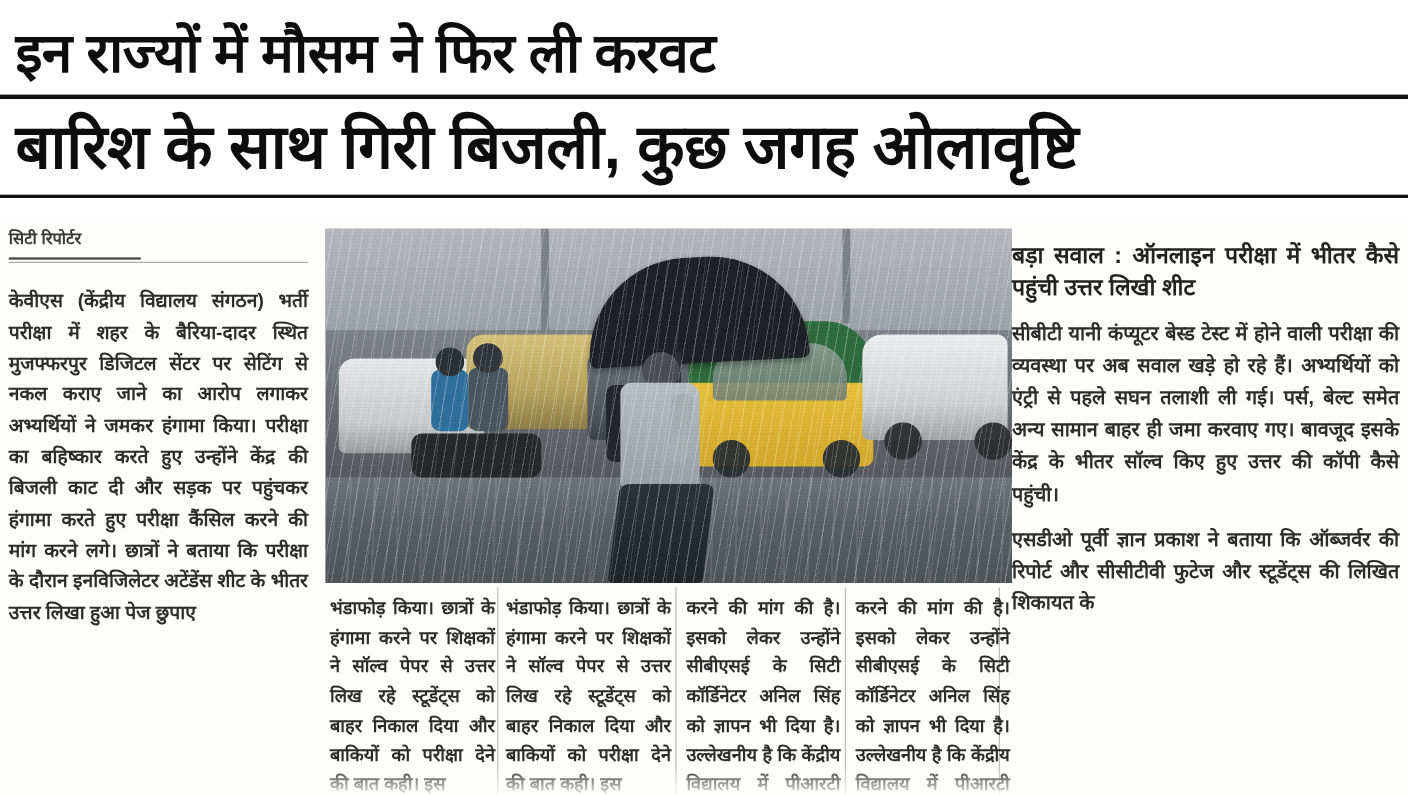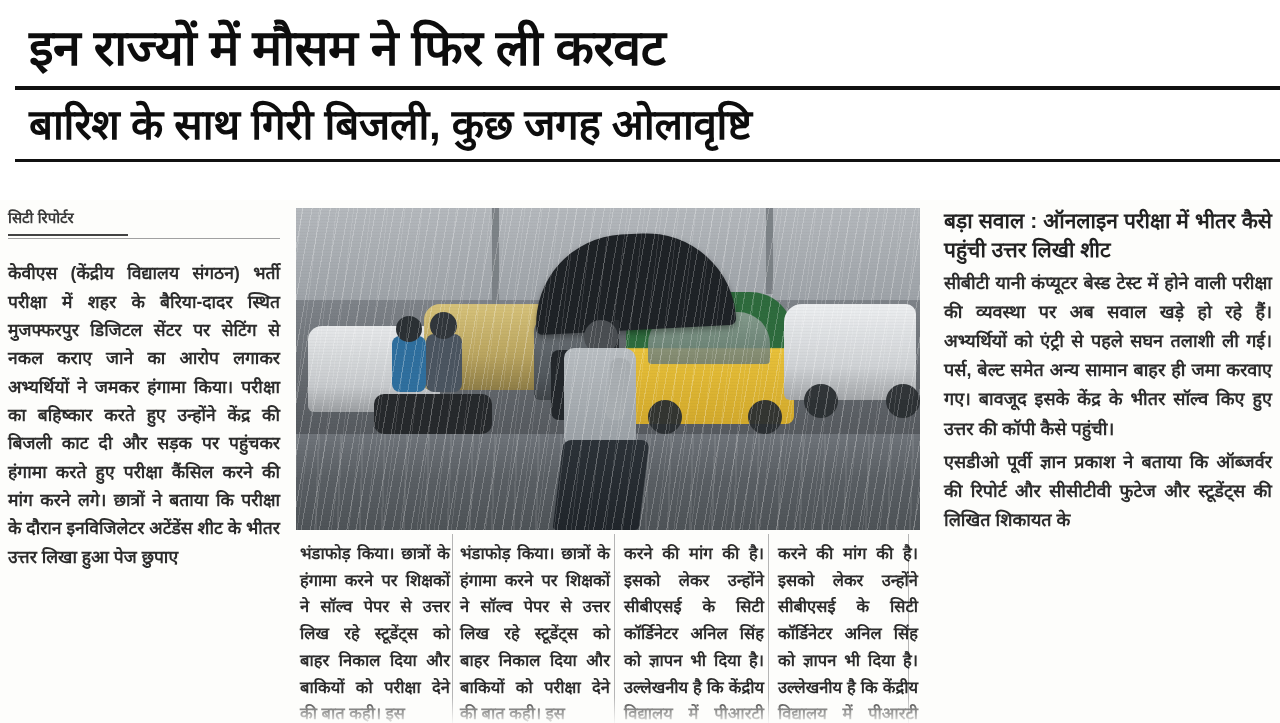--- a/index.html
+++ b/index.html
@@ -16,21 +16,21 @@
   #page {
     position: relative;
     width: 1280px;
     height: 723px;
     background: #ffffff;
   }
 
   
   .headline-wrap {
     position: absolute;
-    left: 15px;
+    left: 0;
     top: 0;
     width: 1180px;
     background: #ffffff;
     padding: 0;
   }
 
   .headline-main {
     font-family: "Liberation Sans", sans-serif;
     font-weight: bold;
     font-size: 50px;
@@ -43,21 +43,21 @@
 
   .rule {
     height: 4px;
     background: #111111;
     width: 1280px;
   }
 
   .headline-sub {
     font-family: "Liberation Sans", sans-serif;
     font-weight: bold;
-    font-size: 42px;
+    font-size: 56px;
     line-height: 1.3;
     color: #0d0d0d;
     letter-spacing: -0.3px;
     padding: 8px 10px 6px 14px;
     white-space: nowrap;
   }
 
   .rule-thin {
     height: 3px;
     background: #111111;
@@ -154,21 +154,21 @@
   }
 
   .sub-head-2 {
     font-size: 21px;
     font-weight: bold;
     color: #101010;
     line-height: 1.4;
     margin: 14px 0 6px 0;
   }
 
-  .col-right p { margin: 0 0 4px 0; padding-left: 24px; }
+  .col-right p { margin: 12px 0 4px 0; }
 
   
   .photo {
     position: absolute;
     left: 296px;
     top: 8px;
     width: 624px;
     height: 322px;
     overflow: hidden;
     background: #5d6268;

